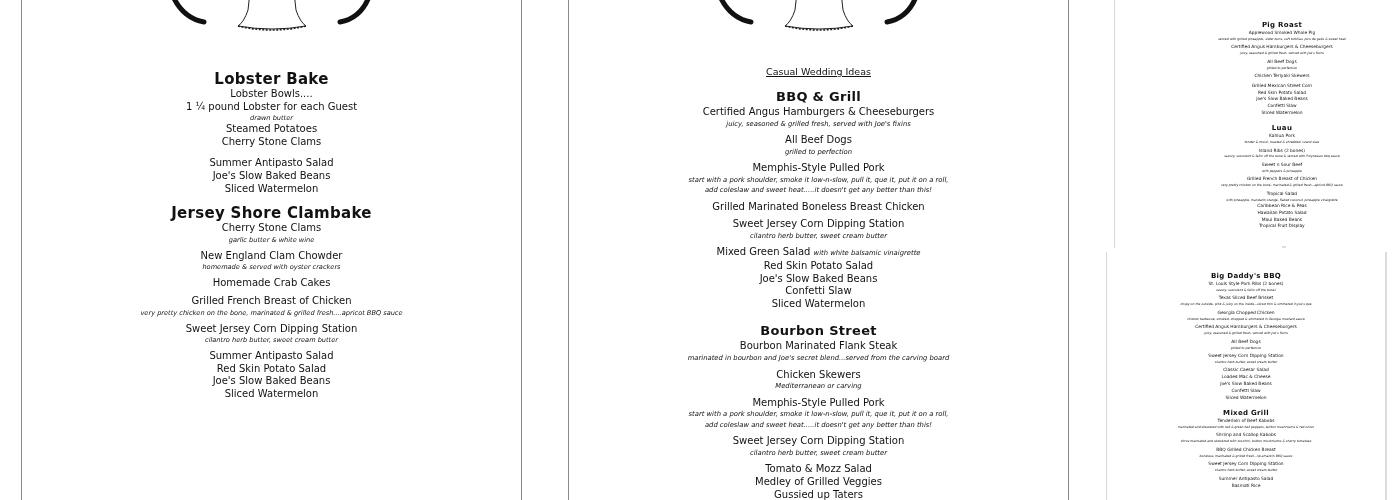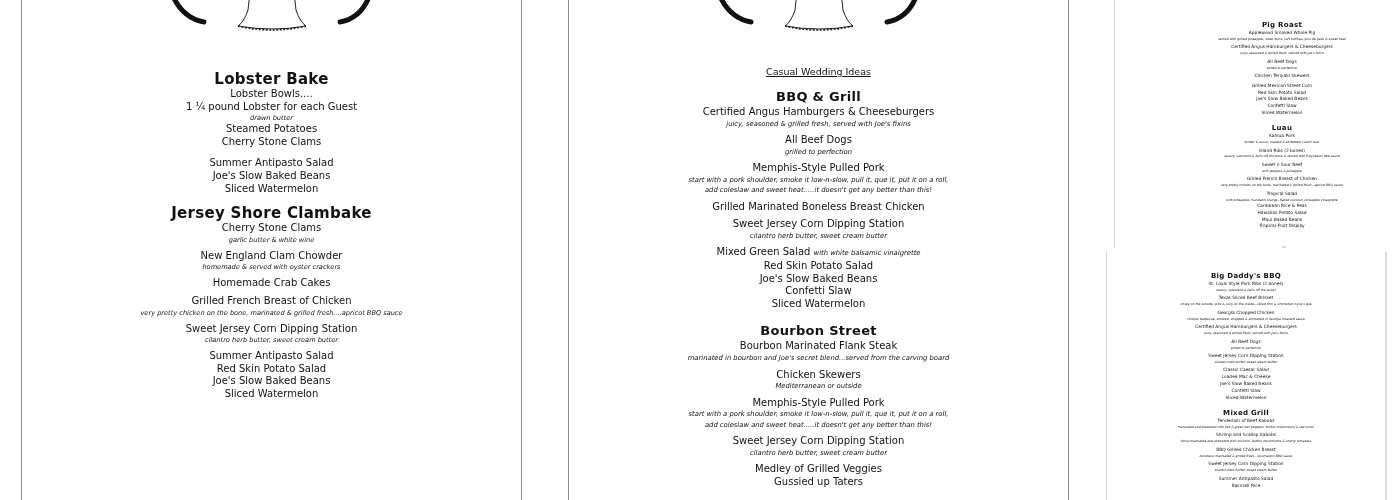--- a/index.html
+++ b/index.html
@@ -129,29 +129,30 @@
       <div class="item">Confetti Slaw</div>
       <div class="item">Sliced Watermelon</div>
     </div>
     <div class="sec-gap"></div>
     <div>
       <div class="sec-title">Bourbon Street</div>
       <div class="item">Bourbon Marinated Flank Steak</div>
       <div class="note">marinated in bourbon and Joe's secret blend...served from the carving board</div>
       <div class="gap"></div>
       <div class="item">Chicken Skewers</div>
-      <div class="note">Mediterranean or outside</div>
+      <div class="note">Mediterranean or carving</div>
       <div class="gap"></div>
       <div class="item">Memphis-Style Pulled Pork</div>
       <div class="note">start with a pork shoulder, smoke it low-n-slow, pull it, que it, put it on a roll,</div>
       <div class="note">add coleslaw and sweet heat.....it doesn't get any better than this!</div>
       <div class="gap"></div>
       <div class="item">Sweet Jersey Corn Dipping Station</div>
       <div class="note">cilantro herb butter, sweet cream butter</div>
       <div class="gap"></div>
+      <div class="item">Tomato &amp; Mozz Salad</div>
       <div class="item">Medley of Grilled Veggies</div>
       <div class="item">Gussied up Taters</div>
 
     </div>
   </div>
 </div>
 
 <div class="page page-3a mini">
   <div class="content">
     <div>

